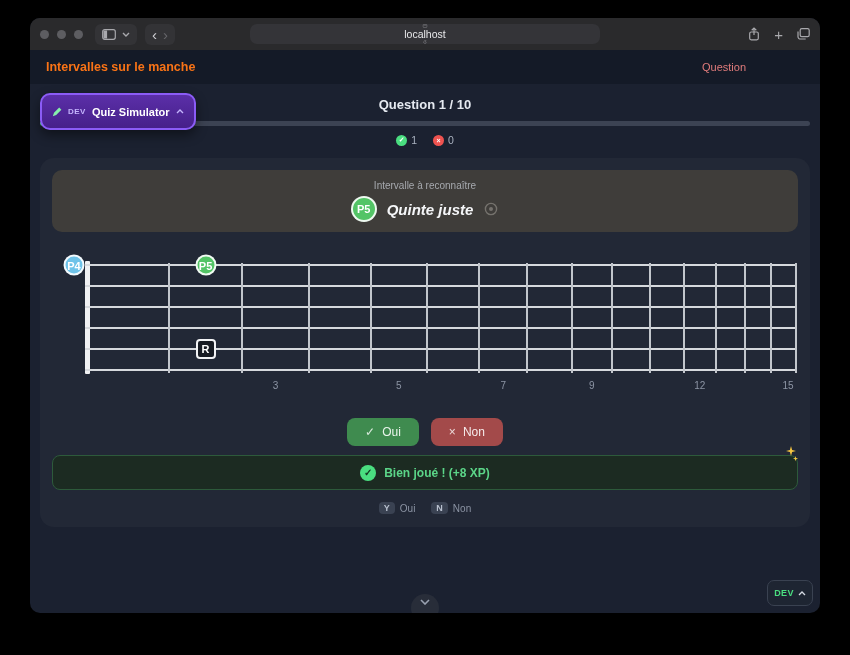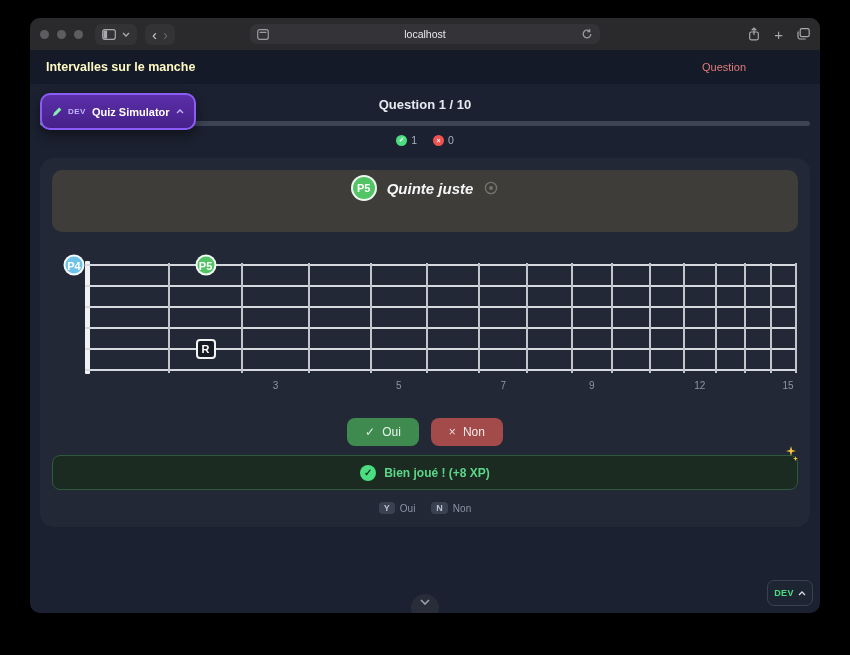--- a/index.html
+++ b/index.html
@@ -13,32 +13,32 @@
   .toolbar { position:relative; height:32px; background:#2a2a2c; display:flex;
     align-items:center; padding:0 10px; gap:8px; }
   .lights { display:flex; gap:8px; margin-right:4px; }
   .light { width:9px; height:9px; border-radius:50%; background:#5d5d61; }
   .tb-group { display:flex; align-items:center; gap:6px; background:#333336;
     border-radius:6px; height:21px; padding:0 7px; color:#a9a9ad; }
   .nav-glyph { font-size:15px; line-height:1; color:#cfcfd3; }
   .nav-glyph.dim { color:#66666a; }
   .url-field { position:absolute; left:50%; top:6px; transform:translateX(-50%);
     width:350px; height:20px; background:#343438; border-radius:7px; display:flex;
-    align-items:center; padding:0 7px; }
+    align-items:center; padding:0 7px;flex-direction:column; }
   .url-text { flex:1; text-align:center; font-size:10.5px; color:#e9e9eb; }
   .tb-right { margin-left:auto; display:flex; align-items:center; gap:14px; }
   .tb-icon-btn { display:flex; align-items:center; justify-content:center; }
   .plus-glyph { color:#a9a9ad; font-size:15px; line-height:1; }
 
   
   .app-header { height:34px; background:#141a27; display:flex; align-items:center;
     padding:0 16px; gap:12px; }
   .logo-box { border:2px solid #f5f6f8; color:#f5f6f8; font-weight:800; font-size:11.5px;
     letter-spacing:.4px; padding:2px 7px; white-space:nowrap; }
-  .page-title { font-size:12.5px; font-weight:700; color:#fef9c3; }
+  .page-title { font-size:12.5px; font-weight:700; color:#f97316; }
   .quit-link { margin-left:auto; margin-right:58px; font-size:11px; color:#e07b7b; cursor:pointer; }
 
   
   .progress-zone { position:relative; height:74px; }
   .question-counter { text-align:center; padding-top:13px; font-size:13px; font-weight:700; color:#e6eaf1; }
   .progress-track { position:absolute; left:10px; right:10px; top:37px; height:5px;
     background:#3c4353; border-radius:3px; overflow:hidden; }
   .progress-fill { height:100%; background:#4ade80; border-radius:3px; }
   .score-row { position:absolute; left:0; right:0; top:50px; display:flex;
     justify-content:center; gap:16px; align-items:center; }
@@ -199,20 +199,21 @@
     <span class="sim-dev">DEV</span>
     <span class="sim-label">Quiz Simulator</span>
     <svg width="8" height="5" viewBox="0 0 8 5">
         <path d="M1 4l3-3 3 3" fill="none" stroke="#c4b5fd" stroke-width="1.4"></path>
       </svg>
   </div>
 
   <div class="card">
 
     <div class="banner">
+      <div class="banner-label">Intervalle à reconnaître</div>
       <div class="prompt-row">
         <span class="interval-badge">P5</span>
         <span class="interval-name">Quinte juste</span>
         <span class="hint-btn">
           <svg width="14" height="14" viewBox="0 0 14 14">
               <circle cx="7" cy="7" r="5.6" fill="none" stroke="#75726d" stroke-width="1.4"></circle>
               <circle cx="7" cy="7" r="2" fill="#75726d"></circle>
             </svg>
         </span>
       </div>

